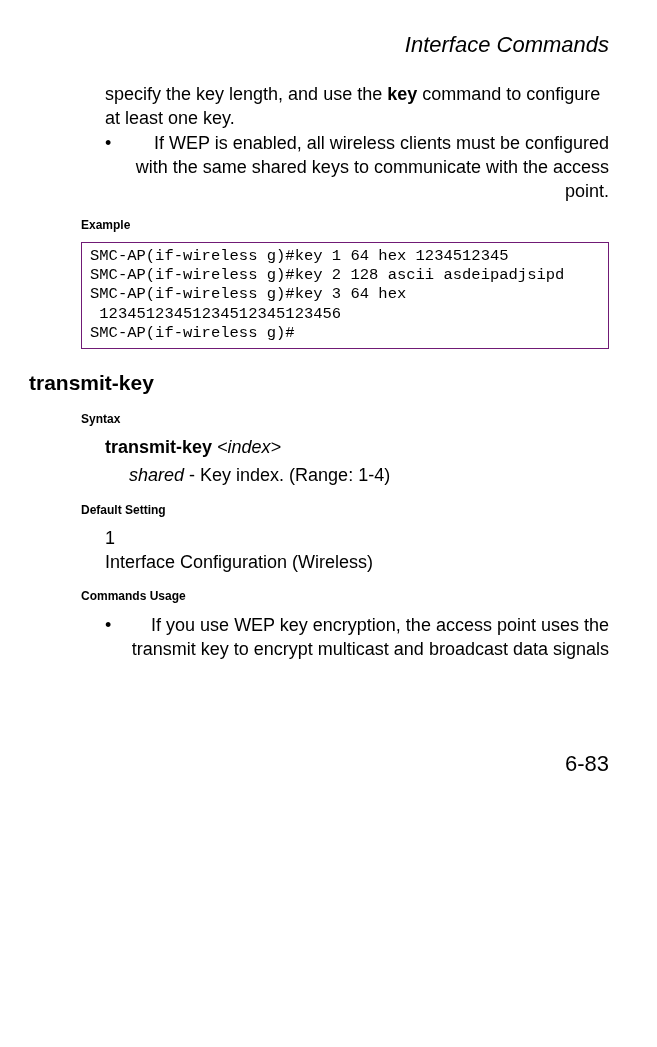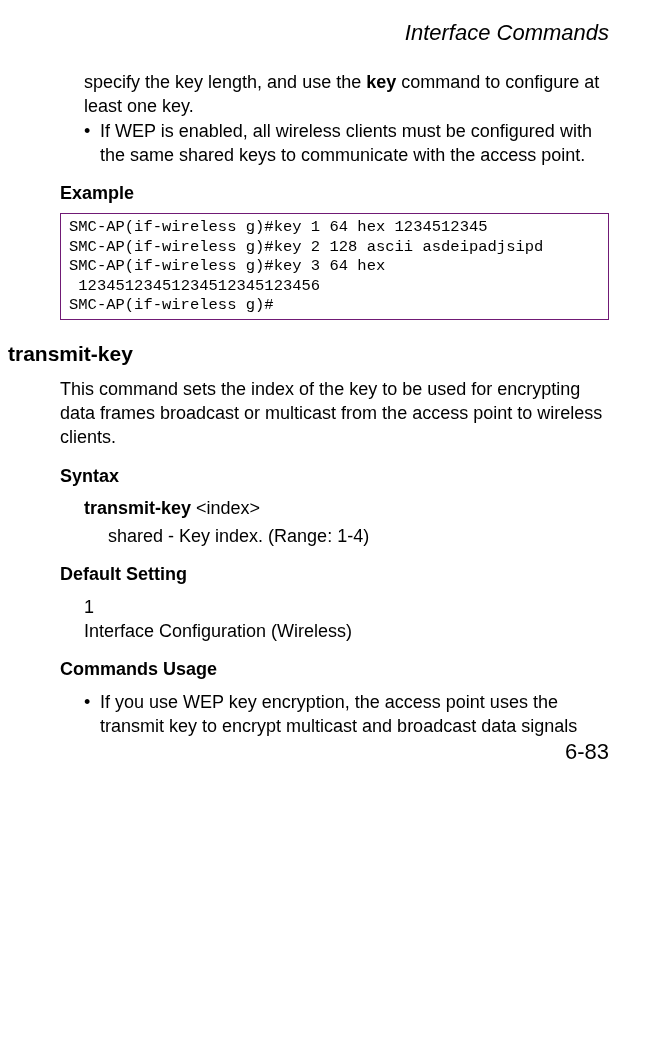--- a/index.html
+++ b/index.html
@@ -11,59 +11,61 @@
     background: #fff;
     font-family: Arial, Helvetica, sans-serif;
     color: #000;
     -webkit-font-smoothing: antialiased;
   }
   .page {
     position: relative;
     width: 657px;
     height: 805px;
     box-sizing: border-box;
+    margin-top: 12px;
   }
   .running-header {
     position: absolute;
     top: 20px;
     right: 48px;
     font-style: italic;
     font-family: Arial, Helvetica, sans-serif;
     font-size: 22px;
   }
   .content {
-    padding: 70px 48px 0 8px;
+    padding: 70px 48px 0 29px;
     font-size: 18px;
     line-height: 1.35;
   }
   .body-indent {
     margin-left: 76px;
   }
   ul.bullet {
     list-style: none;
     padding: 0;
     margin: 0 0 0 76px;
+    text-align: right;
   }
   ul.bullet > li {
     position: relative;
     padding-left: 16px;
     margin-bottom: 4px;
   }
   ul.bullet > li::before {
     content: "•";
     position: absolute;
     left: 0;
     top: 0;
   }
   .section-label {
     font-weight: bold;
     margin-left: 52px;
     margin-top: 14px;
     margin-bottom: 8px;
-    font-size: 18px;
+    font-size: 12px;
   }
   .code-box {
     margin: 0 0 0 52px;
     border: 1px solid #701a75;
     padding: 4px 8px;
     font-family: "Courier New", Courier, monospace;
     font-size: 15.5px;
     line-height: 1.25;
     white-space: pre-wrap;
   }
@@ -90,21 +92,21 @@
     margin-top: 4px;
     margin-bottom: 4px;
   }
   .default-val {
     margin-left: 76px;
   }
   .mode-val {
     margin-left: 76px;
   }
   .bold { font-weight: bold; }
-  .italic { }
+  .italic { font-style: italic; }
   .footer-page {
     position: absolute;
     bottom: 40px;
     right: 48px;
     font-size: 22px;
   }
 </style>
 </head>
 <body>
 
@@ -127,21 +129,20 @@
     <div class="code-box">SMC-AP(if-wireless g)#key 1 64 hex 1234512345
 SMC-AP(if-wireless g)#key 2 128 ascii asdeipadjsipd
 SMC-AP(if-wireless g)#key 3 64 hex
  12345123451234512345123456
 SMC-AP(if-wireless g)#</div>
 
 
 
     <div class="h2">transmit-key</div>
 
-    <div class="desc">This command sets the index of the key to be used for encrypting data frames broadcast or multicast from the access point to wireless clients.</div>
 
     <div class="section-label">Syntax</div>
 
     <div class="syntax-line">
       <span class="bold">transmit-key</span><span class="italic"> &lt;index&gt;</span>
     </div>
 
     <div class="syntax-def">
       <span class="italic">shared</span><span> - Key index. (Range: 1-4)</span>
     </div>

